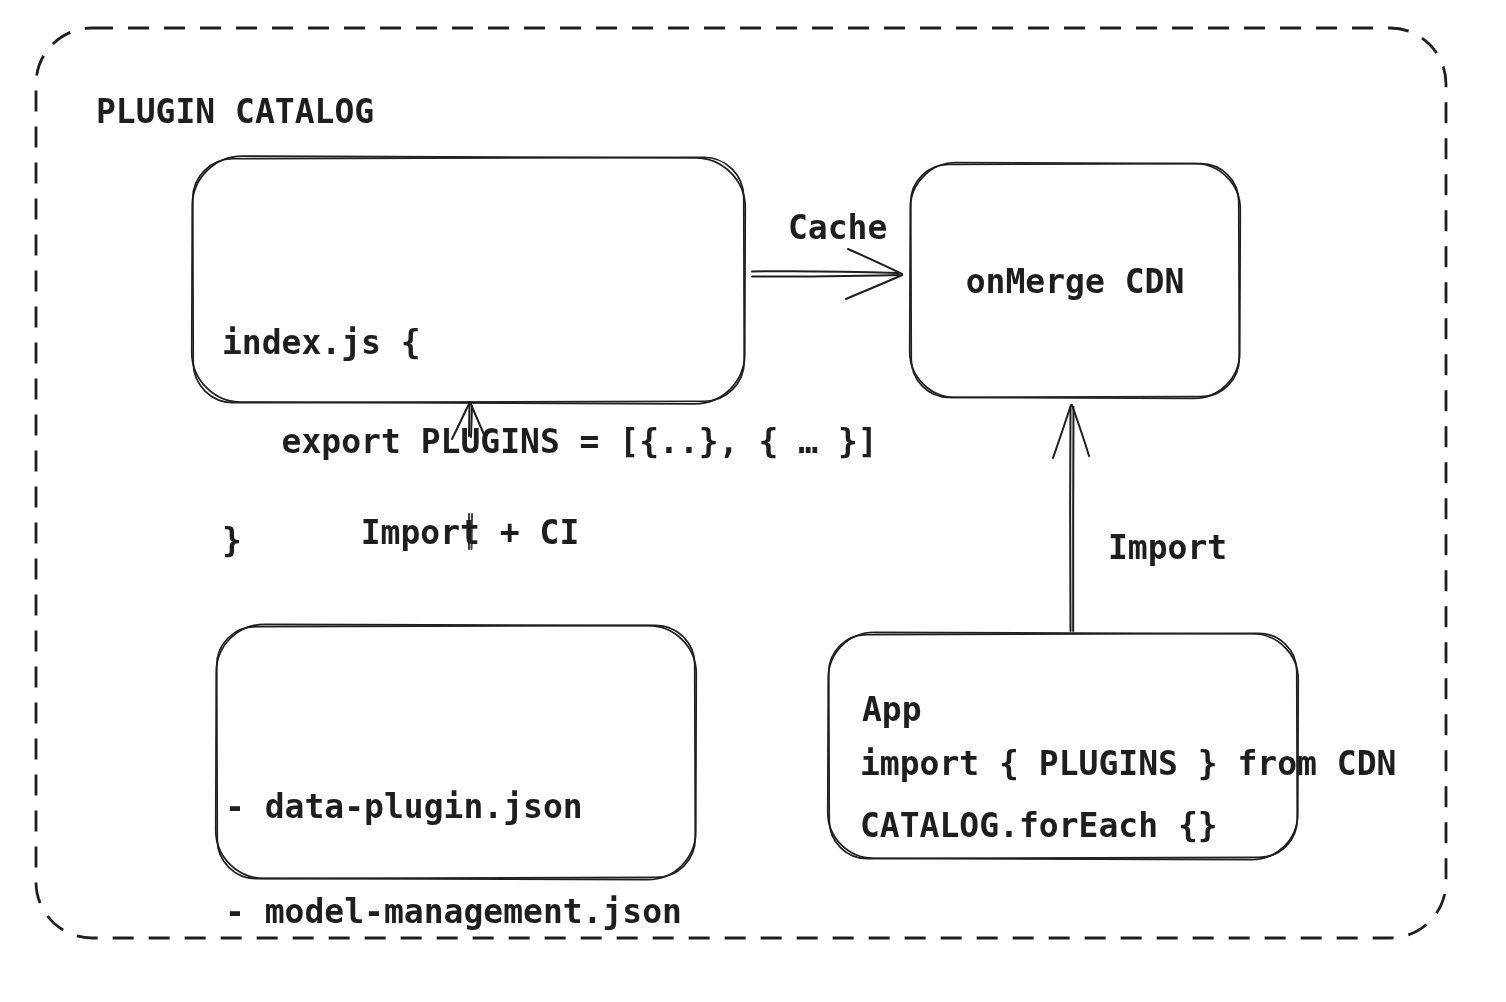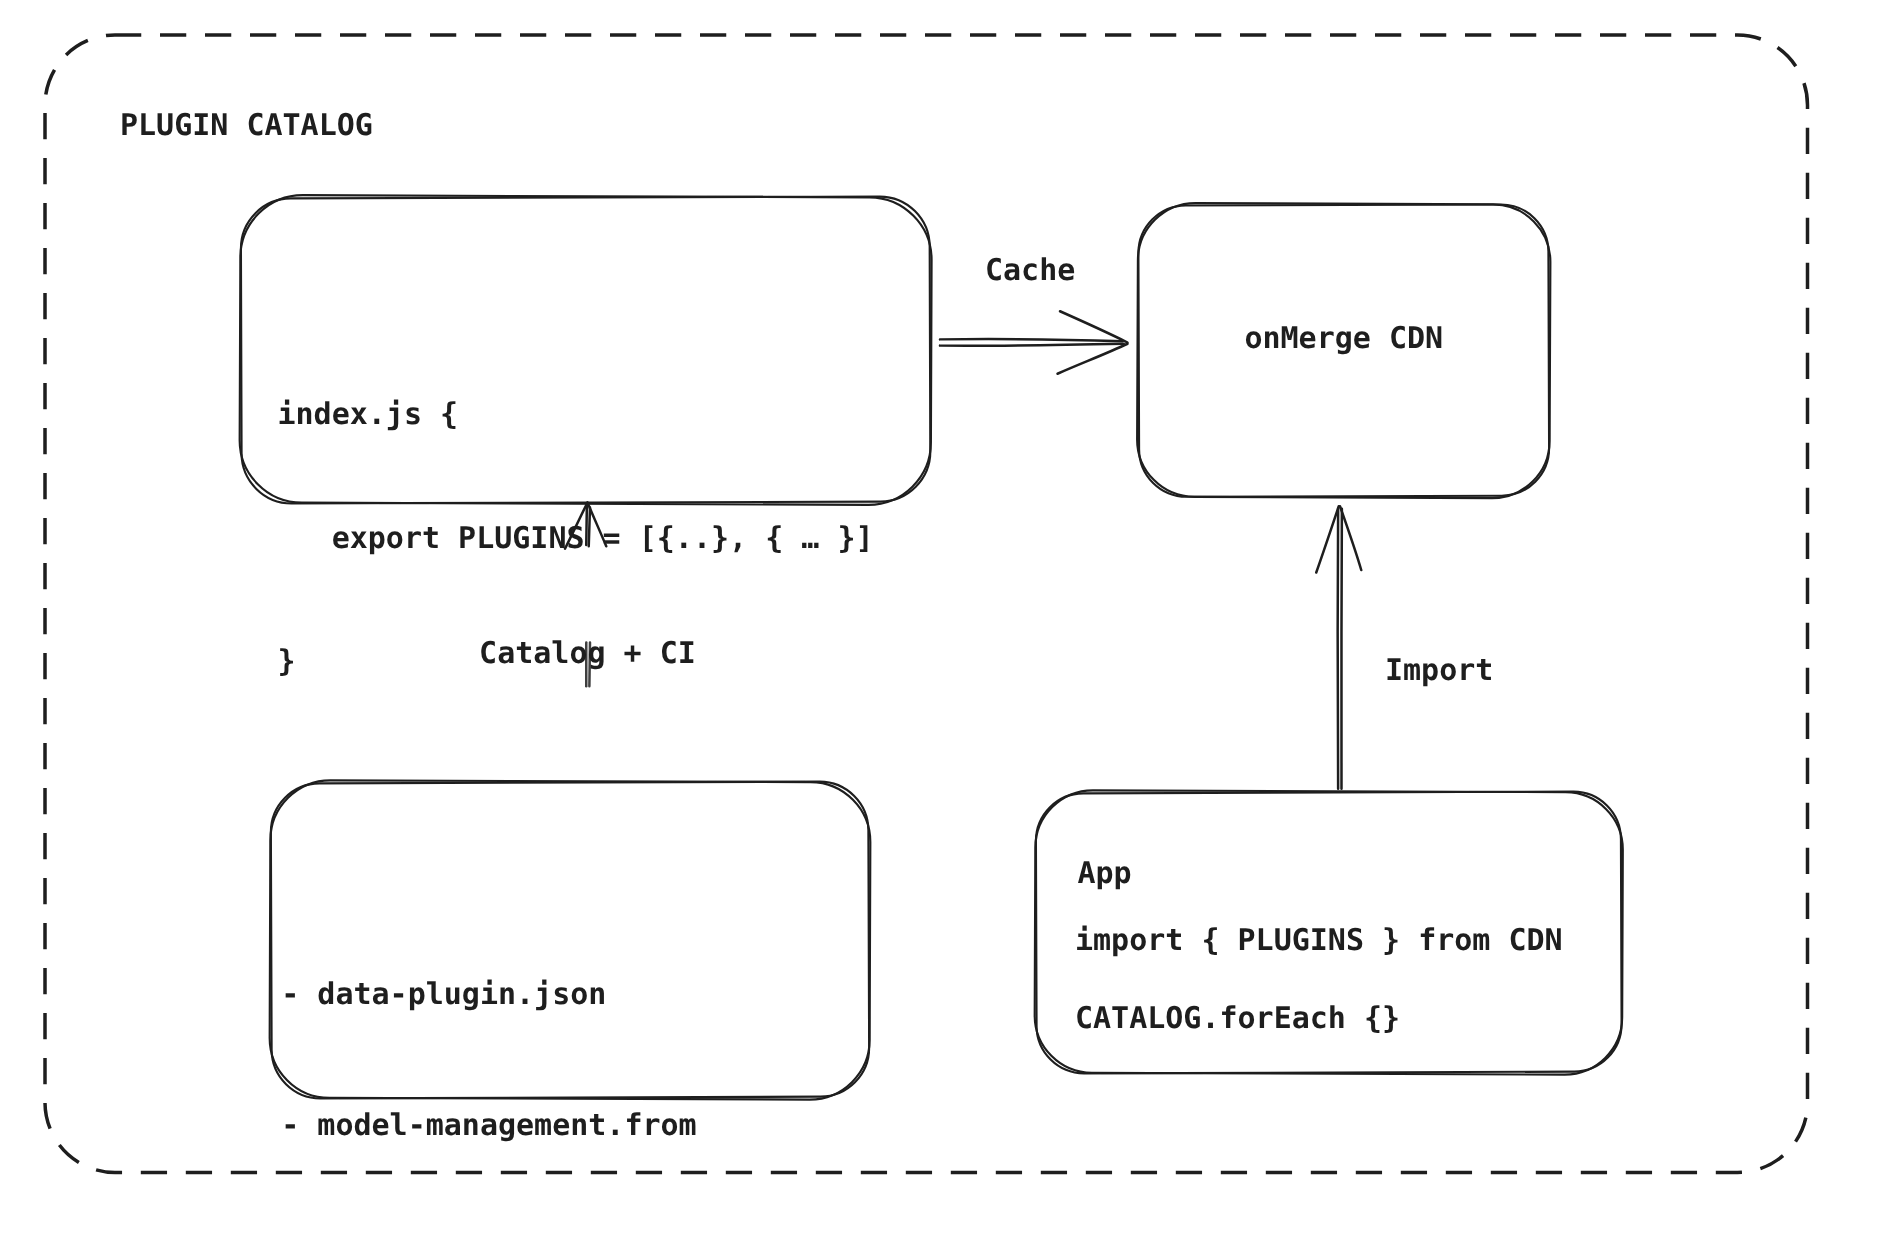--- a/index.html
+++ b/index.html
@@ -42,24 +42,25 @@
   }
   .dashed-frame {
     fill: none;
     stroke: #1e1e1e;
     stroke-width: 2.8;
     stroke-dasharray: 21 15;
     stroke-linecap: butt;
   }
   .txt {
     position: absolute;
-    font-size: 24px;
+    font-size: 33px;
     line-height: 33px;
     white-space: pre;
     letter-spacing: 0;
+    margin-top: 11px;
   }
   .frame-title   { left: 96px;  top: 84px; }
   .npm-title     { left: 197px; top: 192px; width: 470px; text-align: center; }
   .npm-code      { left: 222px; top: 249px; }
   .npm-code div  { height: 33px; }
   .cdn-label     { left: 910px; top: 254px; width: 330px; text-align: center; }
   .cache-label   { left: 788px; top: 200px; }
   .webpack-label { left: 318px; top: 447px; width: 304px; text-align: center; line-height: 30px; }
   .webpack-label div { height: 30px; }
   .repo-title    { left: 290px; top: 565px; }
@@ -129,26 +130,26 @@
     <div>index.js {</div>
     <div>   export PLUGINS = [{..}, { … }]</div>
     <div>}</div>
   </div>
 
   <div class="txt cdn-label">onMerge CDN</div>
 
   <div class="txt cache-label">Cache</div>
 
   <div class="txt webpack-label">
-    <div>Catalog + CI</div>
+    <div>Import + CI</div>
   </div>
 
   <div class="txt repo-files">
     <div>- data-plugin.json</div>
-    <div>- model-management.from</div>
+    <div>- model-management.json</div>
     <div>…</div>
   </div>
 
   <div class="txt app-title">App</div>
   <div class="txt app-code-1">import { PLUGINS } from CDN</div>
   <div class="txt app-code-2">CATALOG.forEach {}</div>
 
   <div class="txt import-label">Import</div>
 
 </div>

